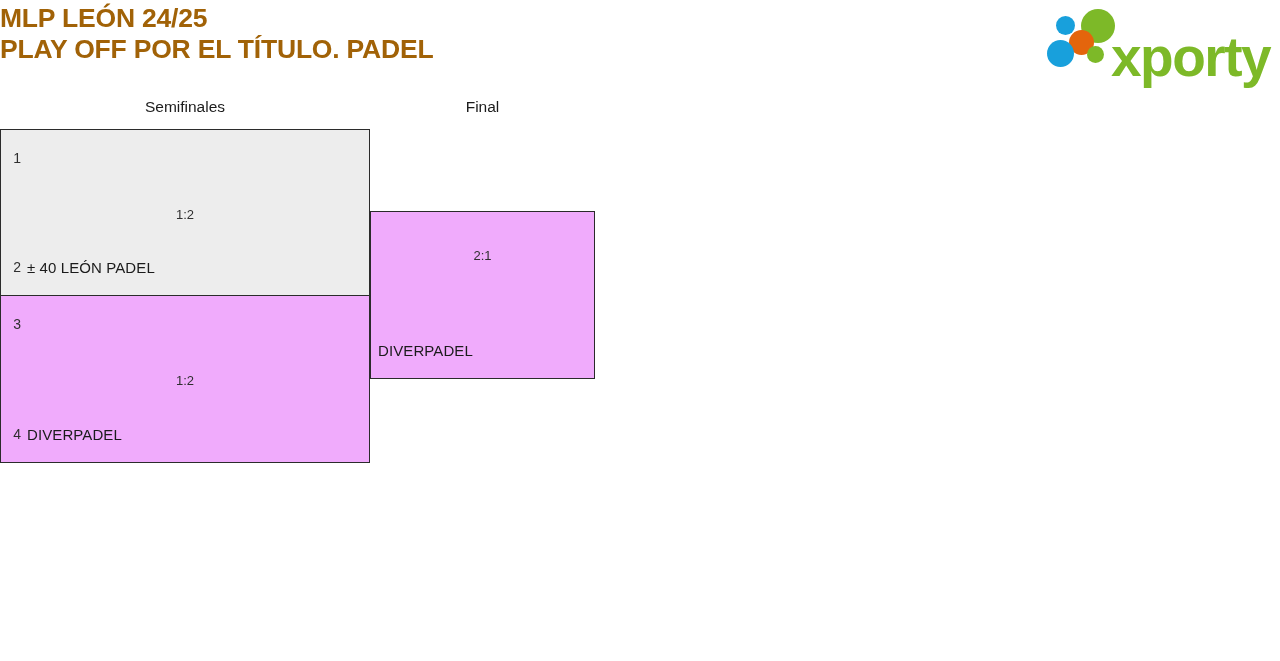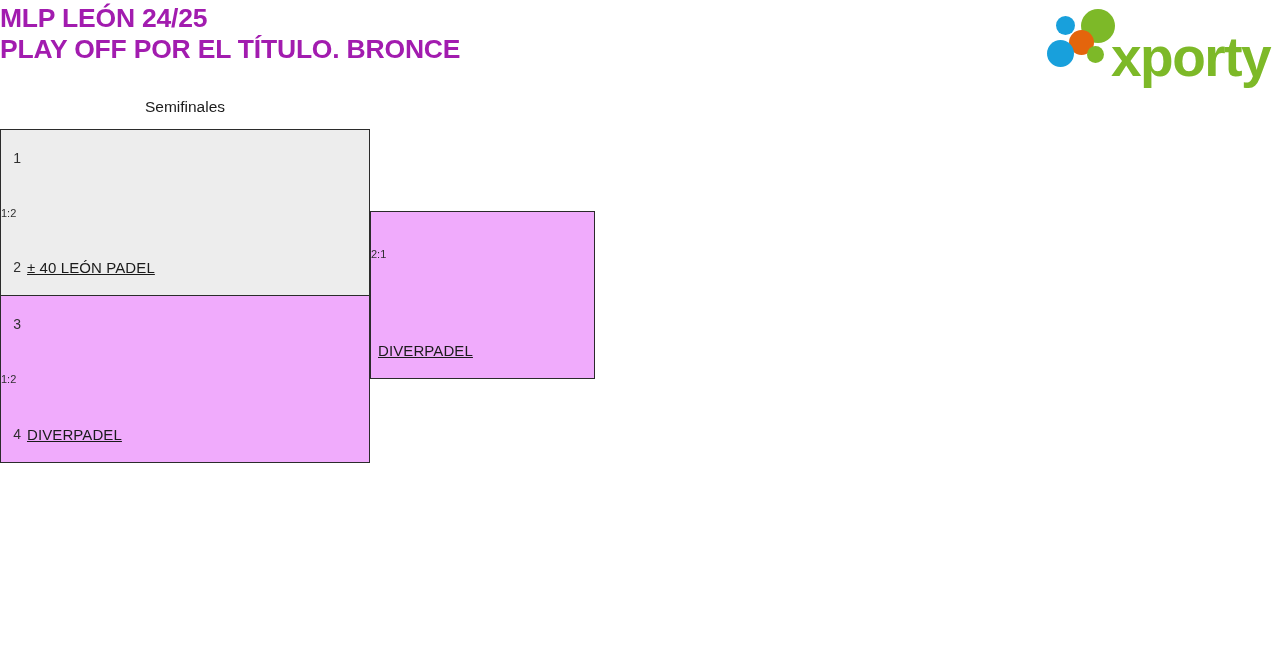--- a/index.html
+++ b/index.html
@@ -30,21 +30,21 @@
     left: 0;
     top: 0;
     line-height: 31px;
     padding-top: 3px;
   }
   .title-line {
     font-size: 26.5px;
     font-weight: bold;
     letter-spacing: -0.2px;
     white-space: nowrap;
-    color: #a21caf;
+    color: #a16207;
   }
 
   
   #logo {
     position: absolute;
     left: 1047px;
     top: 8px;
     width: 228px;
     height: 60px;
   }
@@ -124,61 +124,62 @@
     text-align: right;
     padding-right: 6px;
     box-sizing: border-box;
     font-size: 14px;
     color: #2f2f2f;
   }
   .team {
     font-size: 15px;
     color: #1b1b1b;
     letter-spacing: 0.1px;
-    text-decoration: underline;
   }
   .match-final .seed { width: 7px; padding-right: 0; }
 
   .score {
     position: absolute;
     left: 0;
     width: 100%;
-    font-size: 11px;
+    text-align: center;
+    font-size: 13px;
     color: #2f2f2f;
   }
   #score-sf1   { top: 77px; }
   #score-sf2   { top: 77px; }
   #score-final { top: 36px; }
 </style>
 </head>
 <body>
 
 <div id="header">
 
   <div id="title-block">
     <div class="title-line">MLP LEÓN 24/25</div>
-    <div class="title-line">PLAY OFF POR EL TÍTULO. BRONCE</div>
+    <div class="title-line">PLAY OFF POR EL TÍTULO. PADEL</div>
   </div>
 
   <div id="logo">
     <div id="logo-dots">
       <span class="dot dot-blue-sm"></span>
       <span class="dot dot-green-lg"></span>
       <span class="dot dot-orange"></span>
       <span class="dot dot-blue-lg"></span>
       <span class="dot dot-green-sm"></span>
     </div>
     <div id="logo-word">xporty</div>
   </div>
 
 </div>
 
 <div id="bracket">
 
   <div class="round-header" id="round-header-0">Semifinales</div>
+  <div class="round-header" id="round-header-1">Final</div>
 
   <div class="match shaded" id="match-sf1">
     <div class="slot slot-top">
       <span class="seed">1</span>
       <span class="team"></span>
     </div>
     <div class="score" id="score-sf1">1:2</div>
     <div class="slot slot-bottom">
       <span class="seed">2</span>
       <span class="team">± 40 LEÓN PADEL</span>

